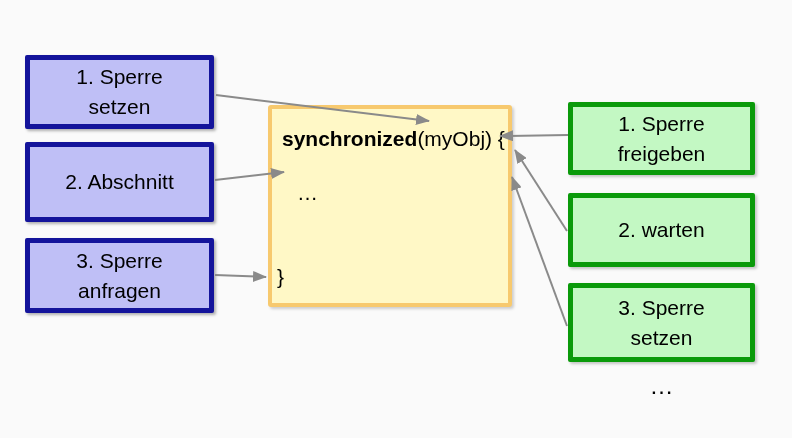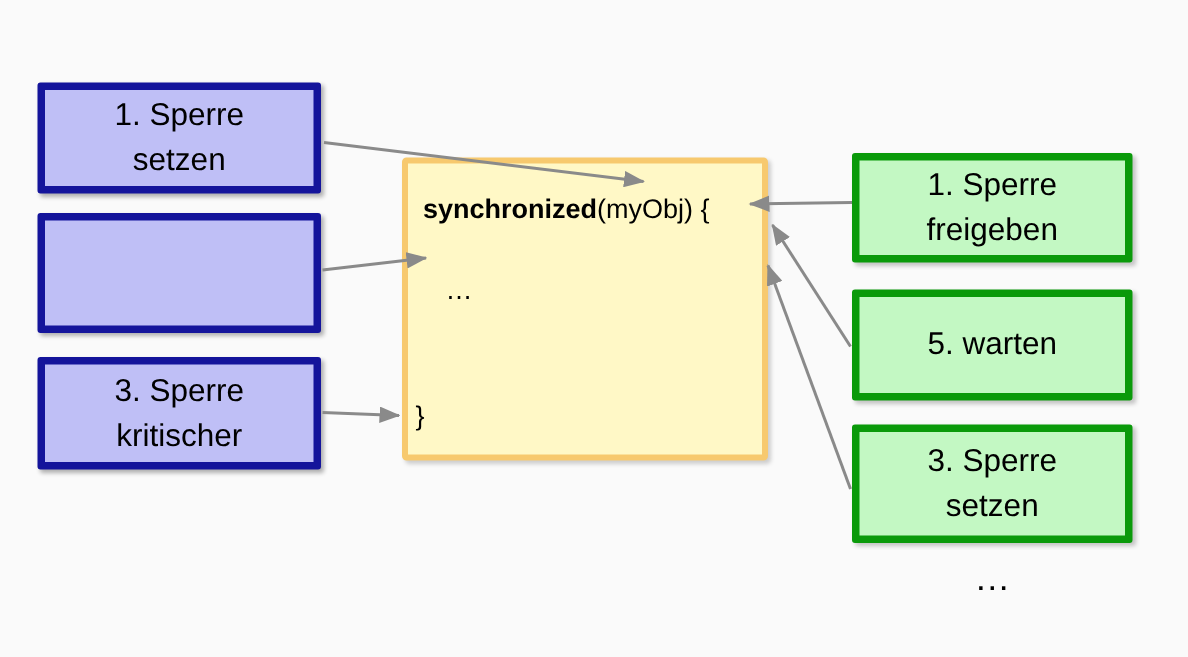--- a/index.html
+++ b/index.html
@@ -59,21 +59,21 @@
     top: 105px;
     width: 244px;
     height: 202px;
     background: var(--code-box-fill);
     border: 4px solid var(--code-box-border);
     border-radius: 3px;
     box-shadow: 2px 2px 3px rgba(0,0,0,0.18);
   }
   .code-line {
     position: absolute;
-    font-size: 18px;
+    font-size: 21px;
     line-height: 24px;
     white-space: nowrap;
   }
   .code-l1 { left: 10px; top: 18px; }
   .code-l1 .kw { font-weight: bold; }
   .code-l2 { left: 25px; top: 51px; }
   .code-l3 { left: 25px; top: 72px; }
   .code-l4 { left: 5px;  top: 156px; }
 
   .bottom-ellipsis {
@@ -103,42 +103,43 @@
 <body>
 
 <div class="canvas">
 
   <div class="box left-box" style="top:55px;height:74px">
     <span class="line">1. Sperre</span>
     <span class="line">setzen</span>
   </div>
 
   <div class="box left-box" style="top:142px;height:80px">
+    <span class="line">2. Abschnitt</span>
   </div>
 
   <div class="box left-box" style="top:238px;height:75px">
     <span class="line">3. Sperre</span>
-    <span class="line">kritischer</span>
+    <span class="line">anfragen</span>
   </div>
 
   <div class="code-box">
     <div class="code-line code-l1">
       <span class="kw">synchronized</span><span>(myObj) {</span>
     </div>
     <div class="code-line code-l3">…</div>
     <div class="code-line code-l4">}</div>
   </div>
 
   <div class="box right-box" style="top:102px;height:73px">
     <span class="line">1. Sperre</span>
     <span class="line">freigeben</span>
   </div>
 
   <div class="box right-box" style="top:193px;height:74px">
-    <span class="line">5. warten</span>
+    <span class="line">2. warten</span>
   </div>
 
   <div class="box right-box" style="top:283px;height:79px">
     <span class="line">3. Sperre</span>
     <span class="line">setzen</span>
   </div>
 
   <div class="bottom-ellipsis">…</div>
 
   <svg class="arrows-layer" viewBox="0 0 792 438" xmlns="http://www.w3.org/2000/svg">

